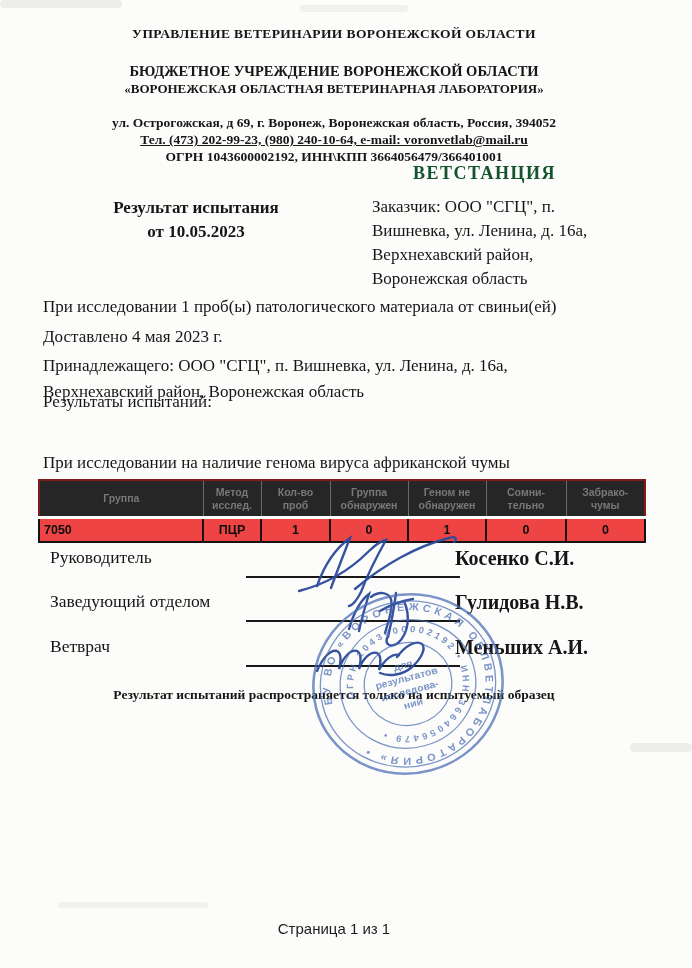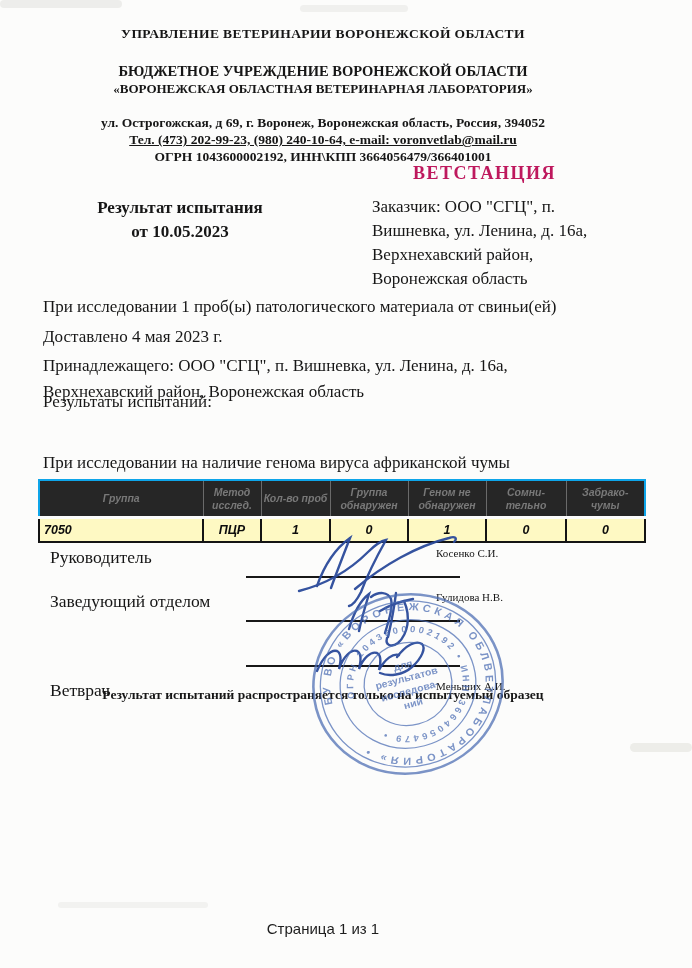--- a/index.html
+++ b/index.html
@@ -2,37 +2,37 @@
 <html><head>
 <meta charset="utf-8">
 <style>
   html,body { margin:0; padding:0; background:#e8e8e8; }
   .page {
     position:relative; width:692px; height:968px; margin:0 auto;
     background:#fcfcfb; overflow:hidden;
     font-family:"Liberation Serif", serif; color:#161616;
   }
   .abs { position:absolute; }
-  .center { left:0; width:646px; text-align:center; }
+  .center { left:0; width:646px; text-align:center;padding-left:11px; }
   .ml { white-space:pre-line; }
 
   
   .dept { top:26px; font-size:13.5px; font-weight:600; letter-spacing:.4px; }
   .org1 { top:63px; font-size:14.5px; font-weight:bold; }
   .org2 { top:81px; font-size:13px; font-weight:bold; }
   .addr1 { top:115px; font-size:13.5px; font-weight:bold; }
   .addr2 { top:132px; font-size:13.5px; font-weight:bold;text-decoration:underline; }
   .addr3 { top:149px; font-size:13.5px; font-weight:bold; }
   .vetstation {
     top:163px; left:402px; width:165px; text-align:center;
-    font-size:18px; font-weight:bold; color:#be185d; letter-spacing:1.5px;
-  }
-
-  
-  .result-left { top:196px; left:60px; width:240px; text-align:center;
+    font-size:18px; font-weight:bold; color:#14532d; letter-spacing:1.5px;
+  }
+
+  
+  .result-left { top:196px; left:76px; width:240px; text-align:center;
                  font-size:17px; font-weight:bold; line-height:24px; }
   .customer { top:195px; left:372px; width:245px; font-size:17px; line-height:24px; }
 
   
   .p1 { top:293px; left:43px; width:630px; font-size:17px; line-height:27px; }
   .p2 { top:323px; left:43px; width:630px; font-size:17px; line-height:27px; }
   .p3 { top:353px; left:43px; width:620px; font-size:17px; line-height:26px; }
   .p4 { top:388px; left:43px; width:630px; font-size:17px; line-height:27px; }
   .p5 { top:450px; left:43px; width:620px; font-size:17px; line-height:26px; }
 
@@ -40,31 +40,31 @@
   table.results { position:absolute; top:479px; left:38px; width:608px;
     border-collapse:collapse; table-layout:fixed;
     font-family:"Liberation Sans", sans-serif; }
   table.results th {
     background:#262626; color:#787878; font-size:10.5px; font-weight:bold;
     line-height:13px; white-space:pre-line; vertical-align:middle;
     border-right:1px solid #6a6a6a; border-bottom:3px solid #fcfcfb;
     height:33px; padding:1px 2px;
   }
   table.results th:last-child { border-right:none; }
-  table.results { border:2px solid #0ea5e9;font-style:italic; }
+  table.results { border:2px solid #7f1d1d; }
   table.results td {
-    background:#fef9c3; color:#0d0d0d; font-size:12.5px; font-weight:bold;
+    background:#ef4444; color:#0d0d0d; font-size:12.5px; font-weight:bold;
     text-align:center; height:20px; border:2px solid #141414; padding:1px 2px;
   }
   table.results td.first { text-align:left; padding-left:4px; }
 
   
   .sig-label { left:50px; font-size:17.5px; }
-  .sig-name  { left:436px; font-size:11px; }
-  .lbl1,.nm1 { top:547px; } .lbl2,.nm2 { top:591px; } .lbl3,.nm3 { top:636px;margin-top:44px; }
+  .sig-name  { left:455px; font-size:20px;font-weight:bold; }
+  .lbl1,.nm1 { top:547px; } .lbl2,.nm2 { top:591px; } .lbl3,.nm3 { top:636px; }
   .sig-line { left:246px; width:214px; height:0; border-bottom:2px solid #181818; }
   .ln1 { top:576px; } .ln2 { top:620px; } .ln3 { top:665px; }
 
   .disclaimer { top:687px; font-size:13.5px; font-weight:bold; }
   .page-num { top:920px; font-family:"Liberation Sans", sans-serif;
               font-size:15px; font-weight:normal; color:#1d1d1d; }
 
   
   .ink { position:absolute; left:0; top:0; pointer-events:none; }
   .stamp-text { font-family:"Liberation Sans", sans-serif; font-weight:600; }

